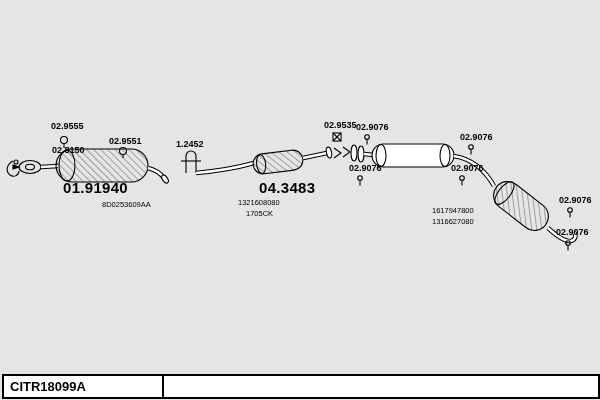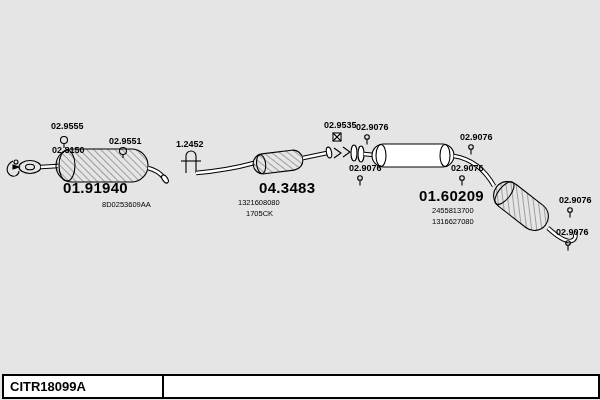--- a/index.html
+++ b/index.html
@@ -158,22 +158,21 @@
   <div class="lbl small" style="left:559px;top:196px;">02.9076</div>
   <div class="lbl small" style="left:556px;top:228px;">02.9076</div>
 
   <div class="lbl big" style="left:55px;top:180px;margin-left:8px;">01.91940</div>
   <div class="lbl tiny" style="left:66px;top:201px;padding-left:36px;">8D0253609AA</div>
 
   <div class="lbl big" style="left:226px;top:180px;margin-left:33px;">04.3483</div>
   <div class="lbl tiny" style="left:238px;top:199px;">1321608080</div>
   <div class="lbl tiny" style="left:246px;top:210px;">1705CK</div>
 
-  <div class="lbl big" style="left:419px;top:188px;">01.60209</div>
-  <div class="lbl tiny" style="left:432px;top:207px;">2455813700</div>
+  <div class="lbl tiny" style="left:432px;top:207px;">1617947800</div>
   <div class="lbl tiny" style="left:432px;top:218px;">1316627080</div>
 
   <div class="footer">
     <div class="footer-left">CITR18099A</div>
     <div class="footer-right"></div>
   </div>
 
 </div>
 
 </body></html>

